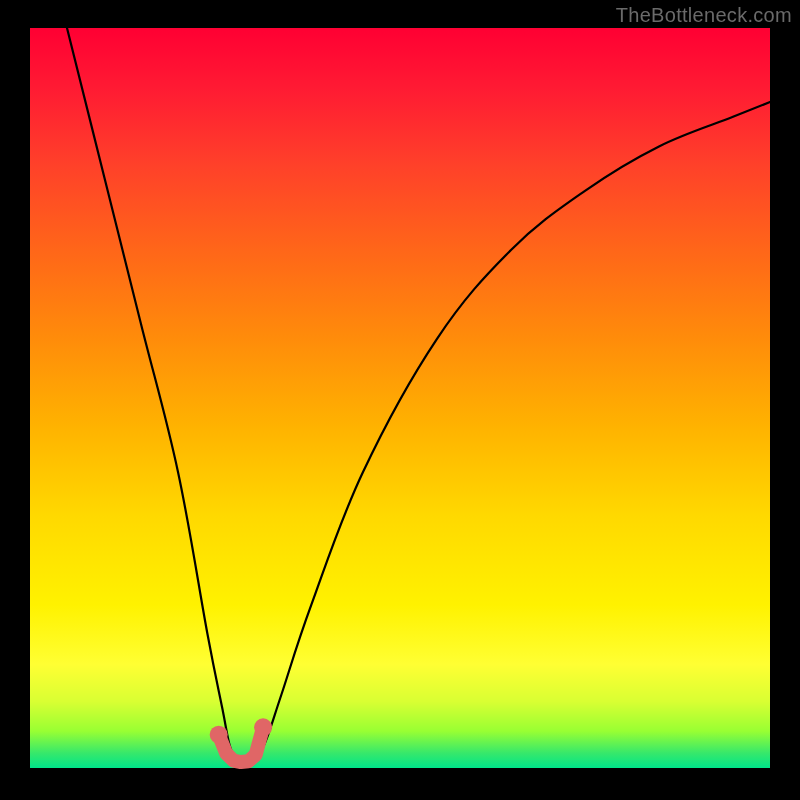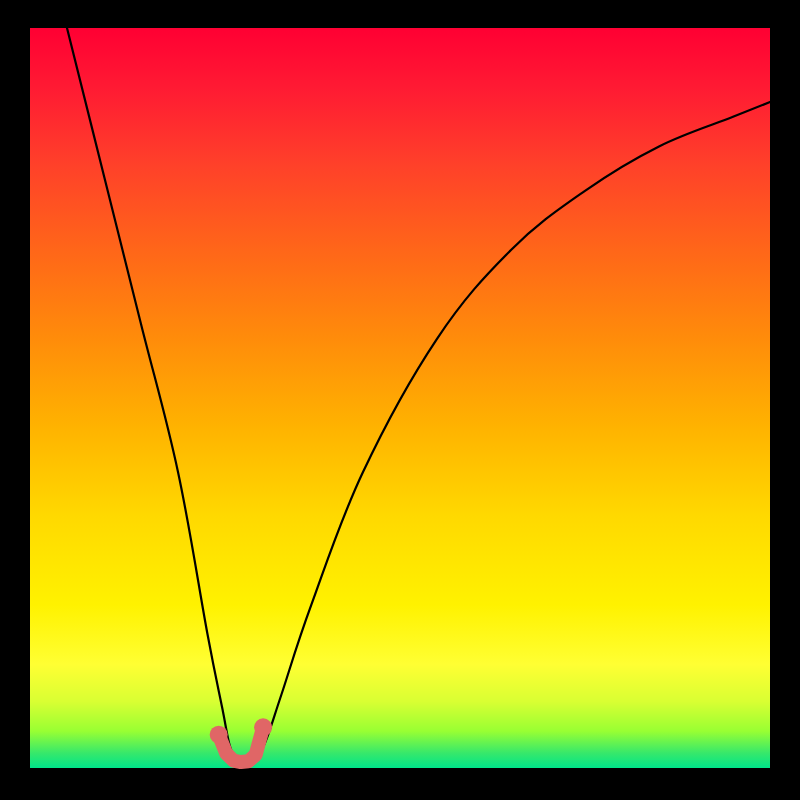--- a/index.html
+++ b/index.html
@@ -54,20 +54,21 @@
     position: absolute;
     left: 0; top: 0;
     width: 740px; height: 740px;
     overflow: visible;
   }
 </style>
 </head>
 <body>
 
 <div class="frame">
+  <div class="watermark">TheBottleneck.com</div>
 
   <div class="plot">
     <svg class="curve" viewBox="0 0 740 740" preserveAspectRatio="none">
       <path id="main-curve" fill="none" stroke="#000" stroke-width="2.2" stroke-linecap="round" d="M 37 0 C 43.66 26.64, 60.68 94.72, 74 148 C 87.32 201.28, 97.68 242.72, 111 296 C 124.32 349.28, 136.012 388.05600000000004, 148 444 C 159.988 499.94399999999996, 169.608 564.1759999999999, 177.6 606.8 C 185.59199999999998 649.424, 188.404 660.8199999999999, 192.4 680.8 C 196.39600000000002 700.78, 197.136 708.4759999999999, 199.8 717.8 C 202.46400000000003 727.124, 204.53600000000003 729.936, 207.20000000000002 732.6 C 209.864 735.264, 211.936 732.6, 214.6 732.6 C 217.26399999999998 732.6, 219.33599999999998 733.932, 222 732.6 C 224.66400000000002 731.268, 226.736 729.196, 229.4 725.2 C 232.06400000000002 721.2040000000001, 232.804 721.056, 236.8 710.4 C 240.79600000000002 699.7439999999999, 243.60800000000003 689.976, 251.60000000000002 666 C 259.59200000000004 642.024, 266.548 617.1600000000001, 281.2 577.2 C 295.852 537.24, 310.356 491.952, 333 444 C 355.644 396.048, 380.36000000000007 350.76, 407.00000000000006 310.8 C 433.64000000000004 270.84000000000003, 454.36 248.64000000000001, 481 222 C 507.64 195.35999999999999, 528.36 181.44799999999995, 555 162.79999999999995 C 581.64 144.15199999999996, 602.36 131.71999999999997, 629 118.39999999999998 C 655.64 105.07999999999998, 683.02 96.79199999999994, 703 88.79999999999995 C 722.98 80.80799999999996, 733.34 76.66399999999999, 740 74"></path>
       <g id="marker-group">
           <path d="M 188.70000000000002 706.7 L 196.10000000000002 725.2 L 203.50000000000003 732.6 L 210.89999999999998 734.08 L 218.29999999999998 733.34 L 225.7 726.68 L 233.1 699.3" fill="none" stroke="#e06666" stroke-width="14" stroke-linecap="round" stroke-linejoin="round"></path>
           <circle cx="188.70000000000002" cy="706.7" r="9" fill="#e06666"></circle>
           <circle cx="233.1" cy="699.3" r="9" fill="#e06666"></circle>
         </g>
     </svg>

